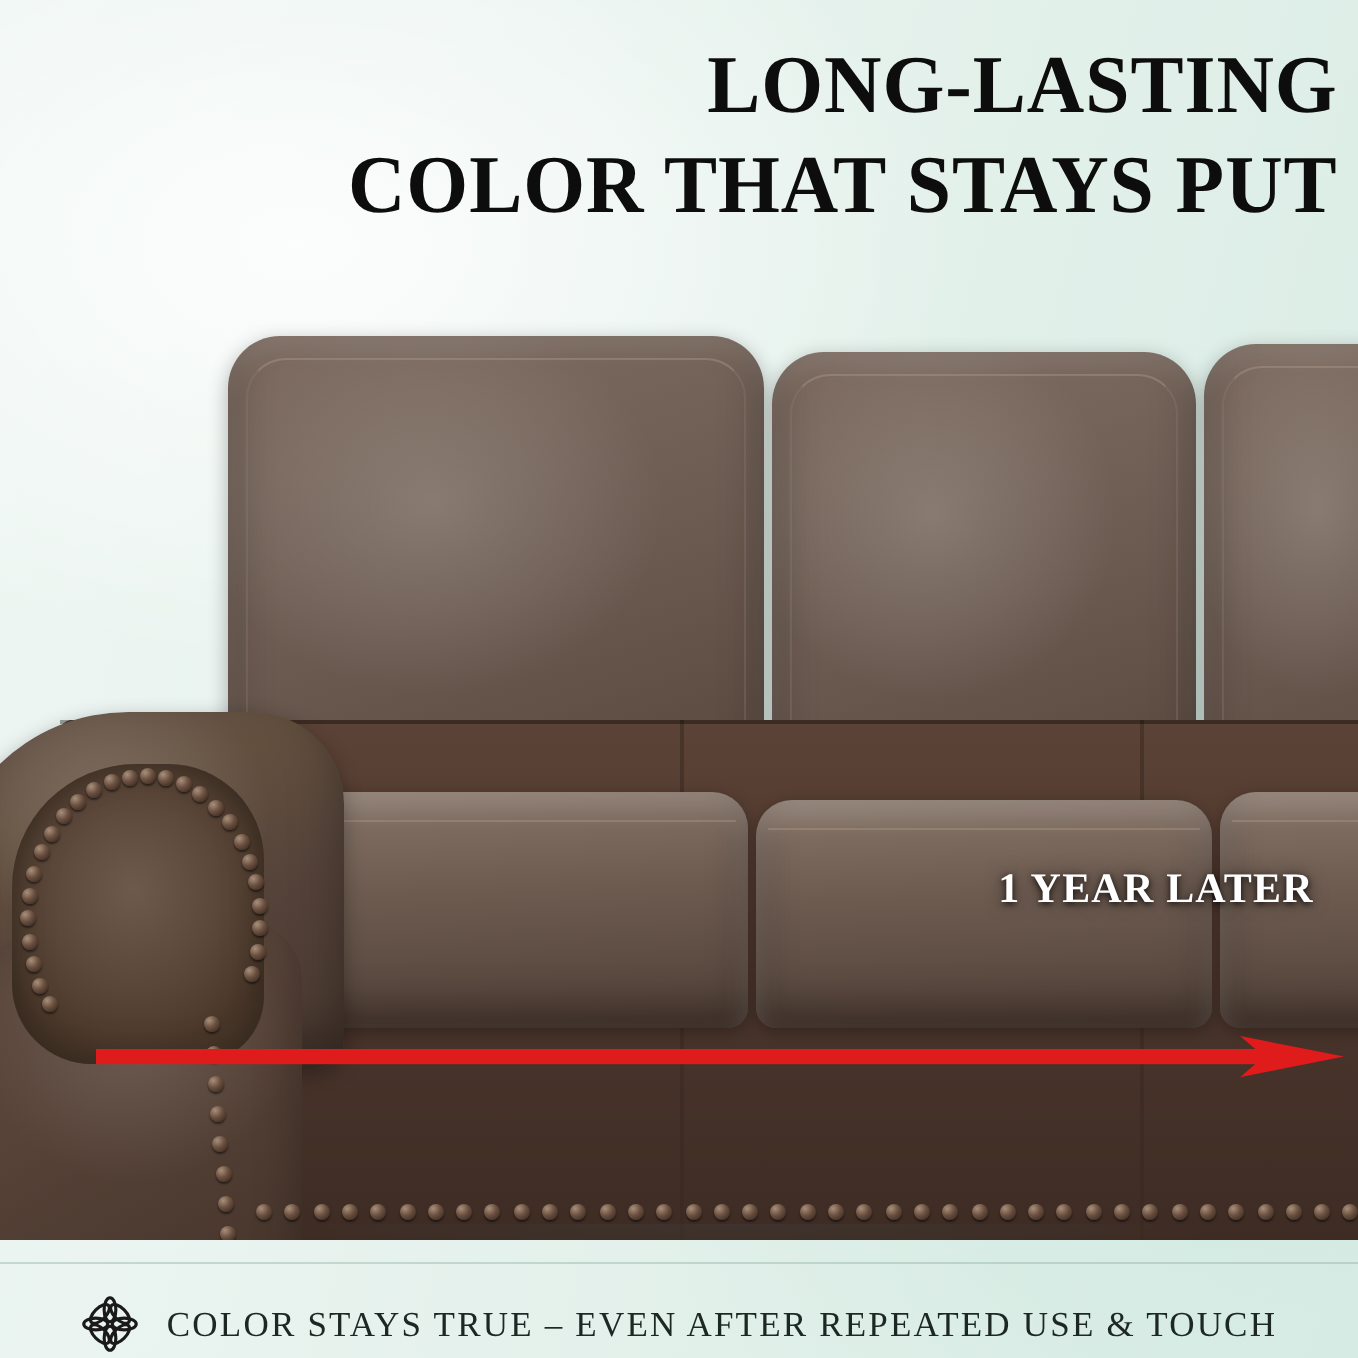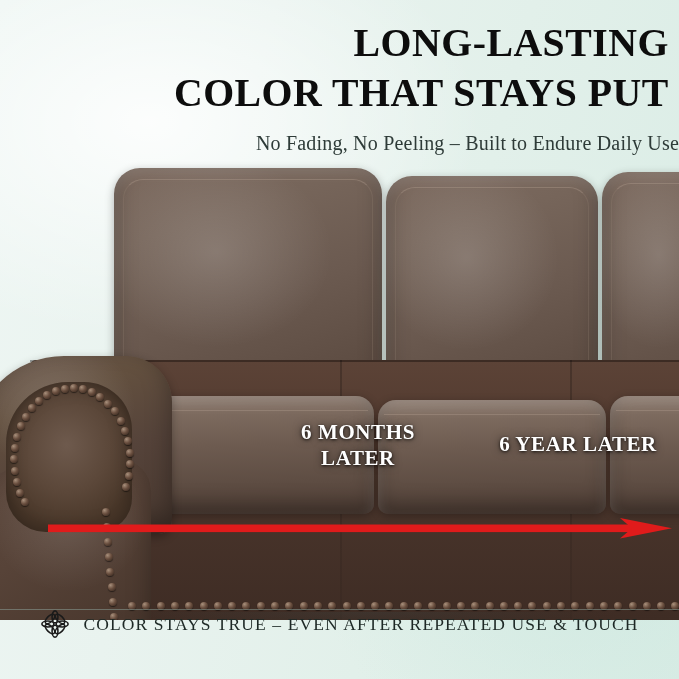--- a/index.html
+++ b/index.html
@@ -252,24 +252,24 @@
     height: 24px;
     z-index: 9;
   }
   .arrow-wrap svg { display: block; width: 100%; height: 100%; }
 
   
   .footer {
     position: absolute;
     left: 0; right: 0;
     bottom: 0;
-    height: 70px;
+    height: 48px;
     z-index: 10;
     display: flex;
-    align-items: flex-start;
+    align-items: flex-end;
     justify-content: center;
   }
   .footer-divider {
     position: absolute;
     left: 0; right: 0; top: 0;
     height: 1px;
     background: rgba(150,180,172,0.45);
   }
   .footer-inner {
     display: flex;
@@ -288,21 +288,20 @@
 </head>
 <body>
 
 <div id="poster">
 
   <div class="bg-wash"></div>
 
   <div class="header">
     <div class="title-line title-1">LONG-LASTING</div>
     <div class="title-line title-2">COLOR THAT STAYS PUT</div>
-    <div class="subtitle">No Fading, No Peeling – Built to Endure Daily Use</div>
   </div>
 
   <div class="sofa-stage">
 
     <div class="floor-shadow"></div>
 
     <div class="back-cushion bc1"></div>
     <div class="back-cushion bc2"></div>
     <div class="back-cushion bc3"></div>
 
@@ -392,23 +391,21 @@
         <div class="nail" style="left: 585.6px; top: 442px;"></div>
         <div class="nail" style="left: 599.9px; top: 442px;"></div>
         <div class="nail" style="left: 614.2px; top: 442px;"></div>
         <div class="nail" style="left: 628.5px; top: 442px;"></div>
         <div class="nail" style="left: 642.8px; top: 442px;"></div>
         <div class="nail" style="left: 657.1px; top: 442px;"></div>
         <div class="nail" style="left: 671.4px; top: 442px;"></div>
       </div>
   </div>
 
-  <div class="stage-label label-six">6 MONTHS
-LATER</div>
-  <div class="stage-label label-year">6 YEAR LATER</div>
+  <div class="stage-label label-year">1 YEAR LATER</div>
 
   <div class="arrow-wrap">
     <svg viewBox="0 0 624 24" preserveAspectRatio="none">
       <g id="arrow-shape">
         <rect x="0" y="8.5" width="586" height="7.6" fill="#e01b1b"></rect>
         <polygon points="572,2 624,12.2 572,22.6 584,12.2" fill="#e01b1b"></polygon>
       </g>
     </svg>
   </div>
 

